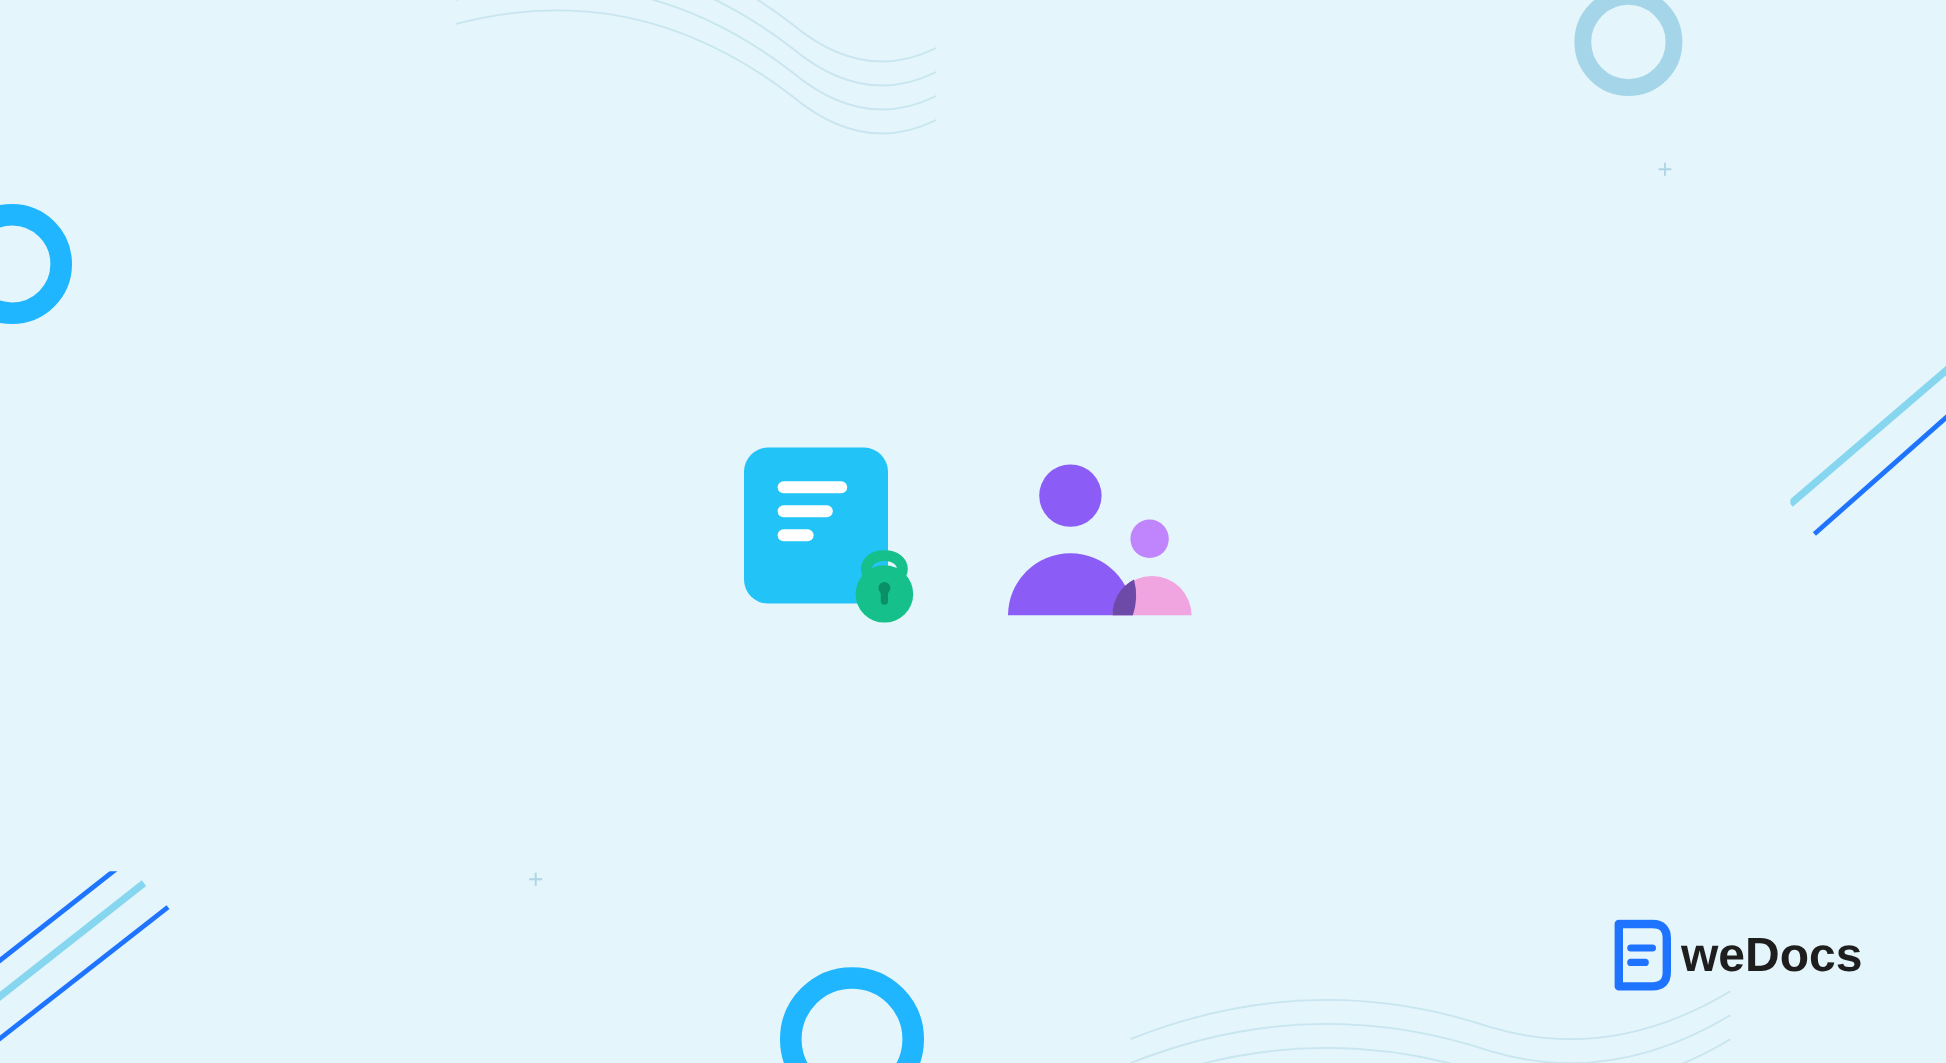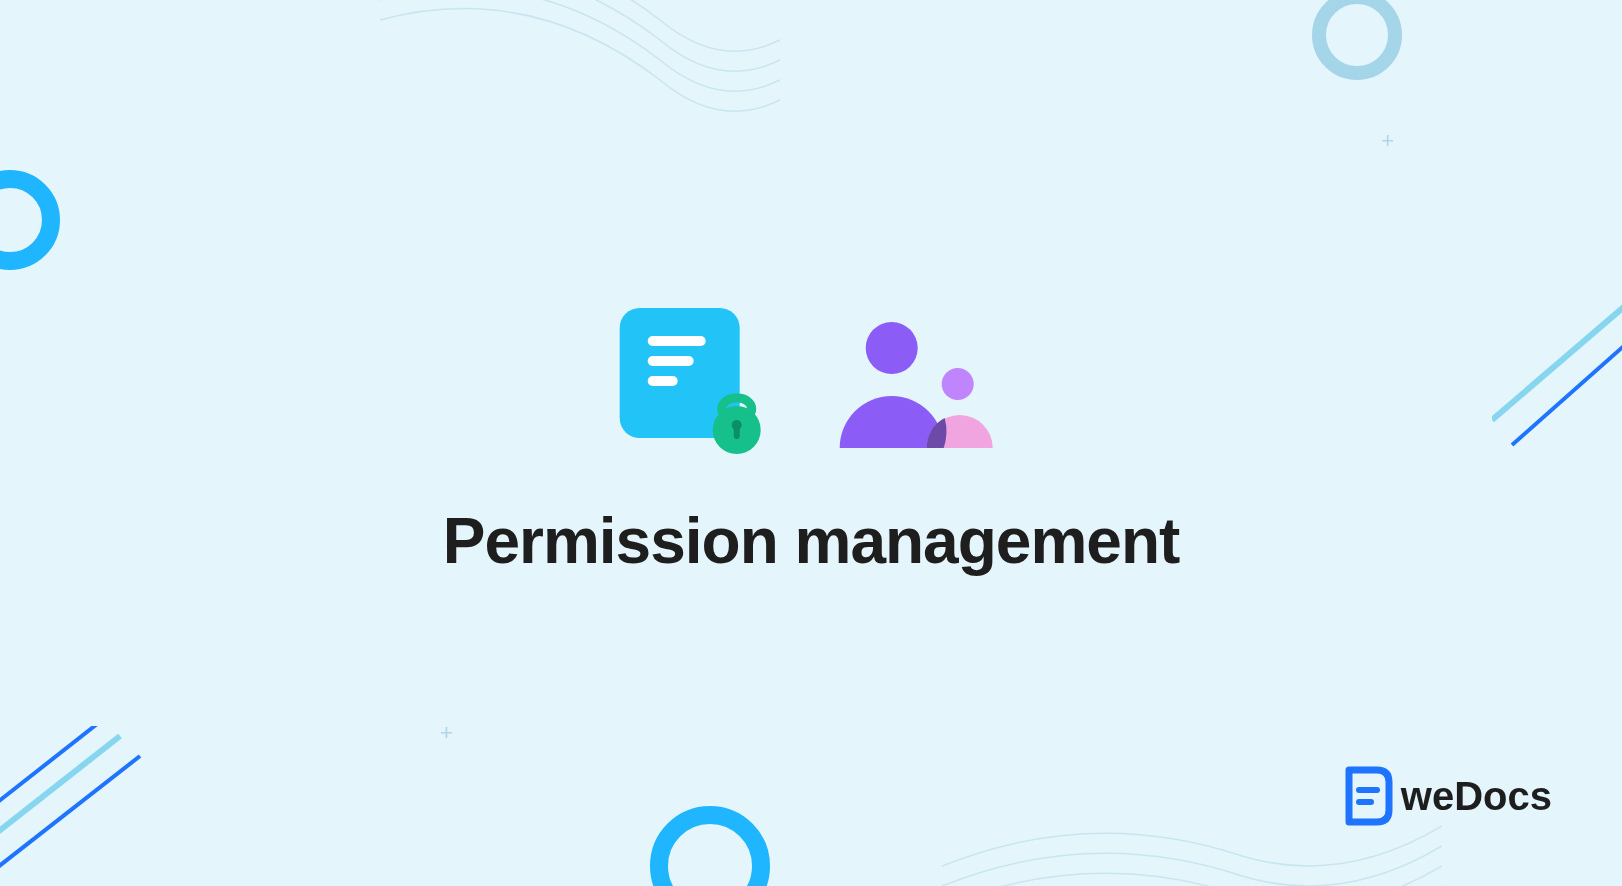--- a/index.html
+++ b/index.html
@@ -165,21 +165,20 @@
       </svg>
     </div>
     <svg class="people" width="170" height="130" viewBox="0 0 170 130">
       <circle cx="60" cy="30" r="26" fill="#8b5cf6"></circle>
       <path d="M 8 130 A 52 52 0 0 1 112 130 Z" fill="#8b5cf6"></path>
       <circle cx="126" cy="66" r="16" fill="#c084fc"></circle>
       <path d="M 95 130 A 33 33 0 0 1 161 130 Z" fill="#f0a5e0"></path>
       <path d="M 95 130 A 33 33 0 0 1 113 100 A 52 52 0 0 1 112 130 Z" fill="#6d4aa8"></path>
     </svg>
   </div>
-  <h1 class="title">Permission management</h1>
 </div>
 
 <div class="logo">
   <svg width="52" height="60">
     <path d="M 8 4 L 36 4 Q 48 4 48 16 L 48 44 Q 48 56 36 56 L 8 56 L 8 42 Q 8 4 8 4 Z" fill="none" stroke="#1f74ff" stroke-width="7" stroke-linejoin="round" stroke-linecap="round"></path>
     <line x1="18" y1="24" x2="36" y2="24" stroke="#1f74ff" stroke-width="6" stroke-linecap="round"></line>
     <line x1="18" y1="36" x2="30" y2="36" stroke="#1f74ff" stroke-width="6" stroke-linecap="round"></line>
   </svg>
   <span class="logo-text">weDocs</span>
 </div>

